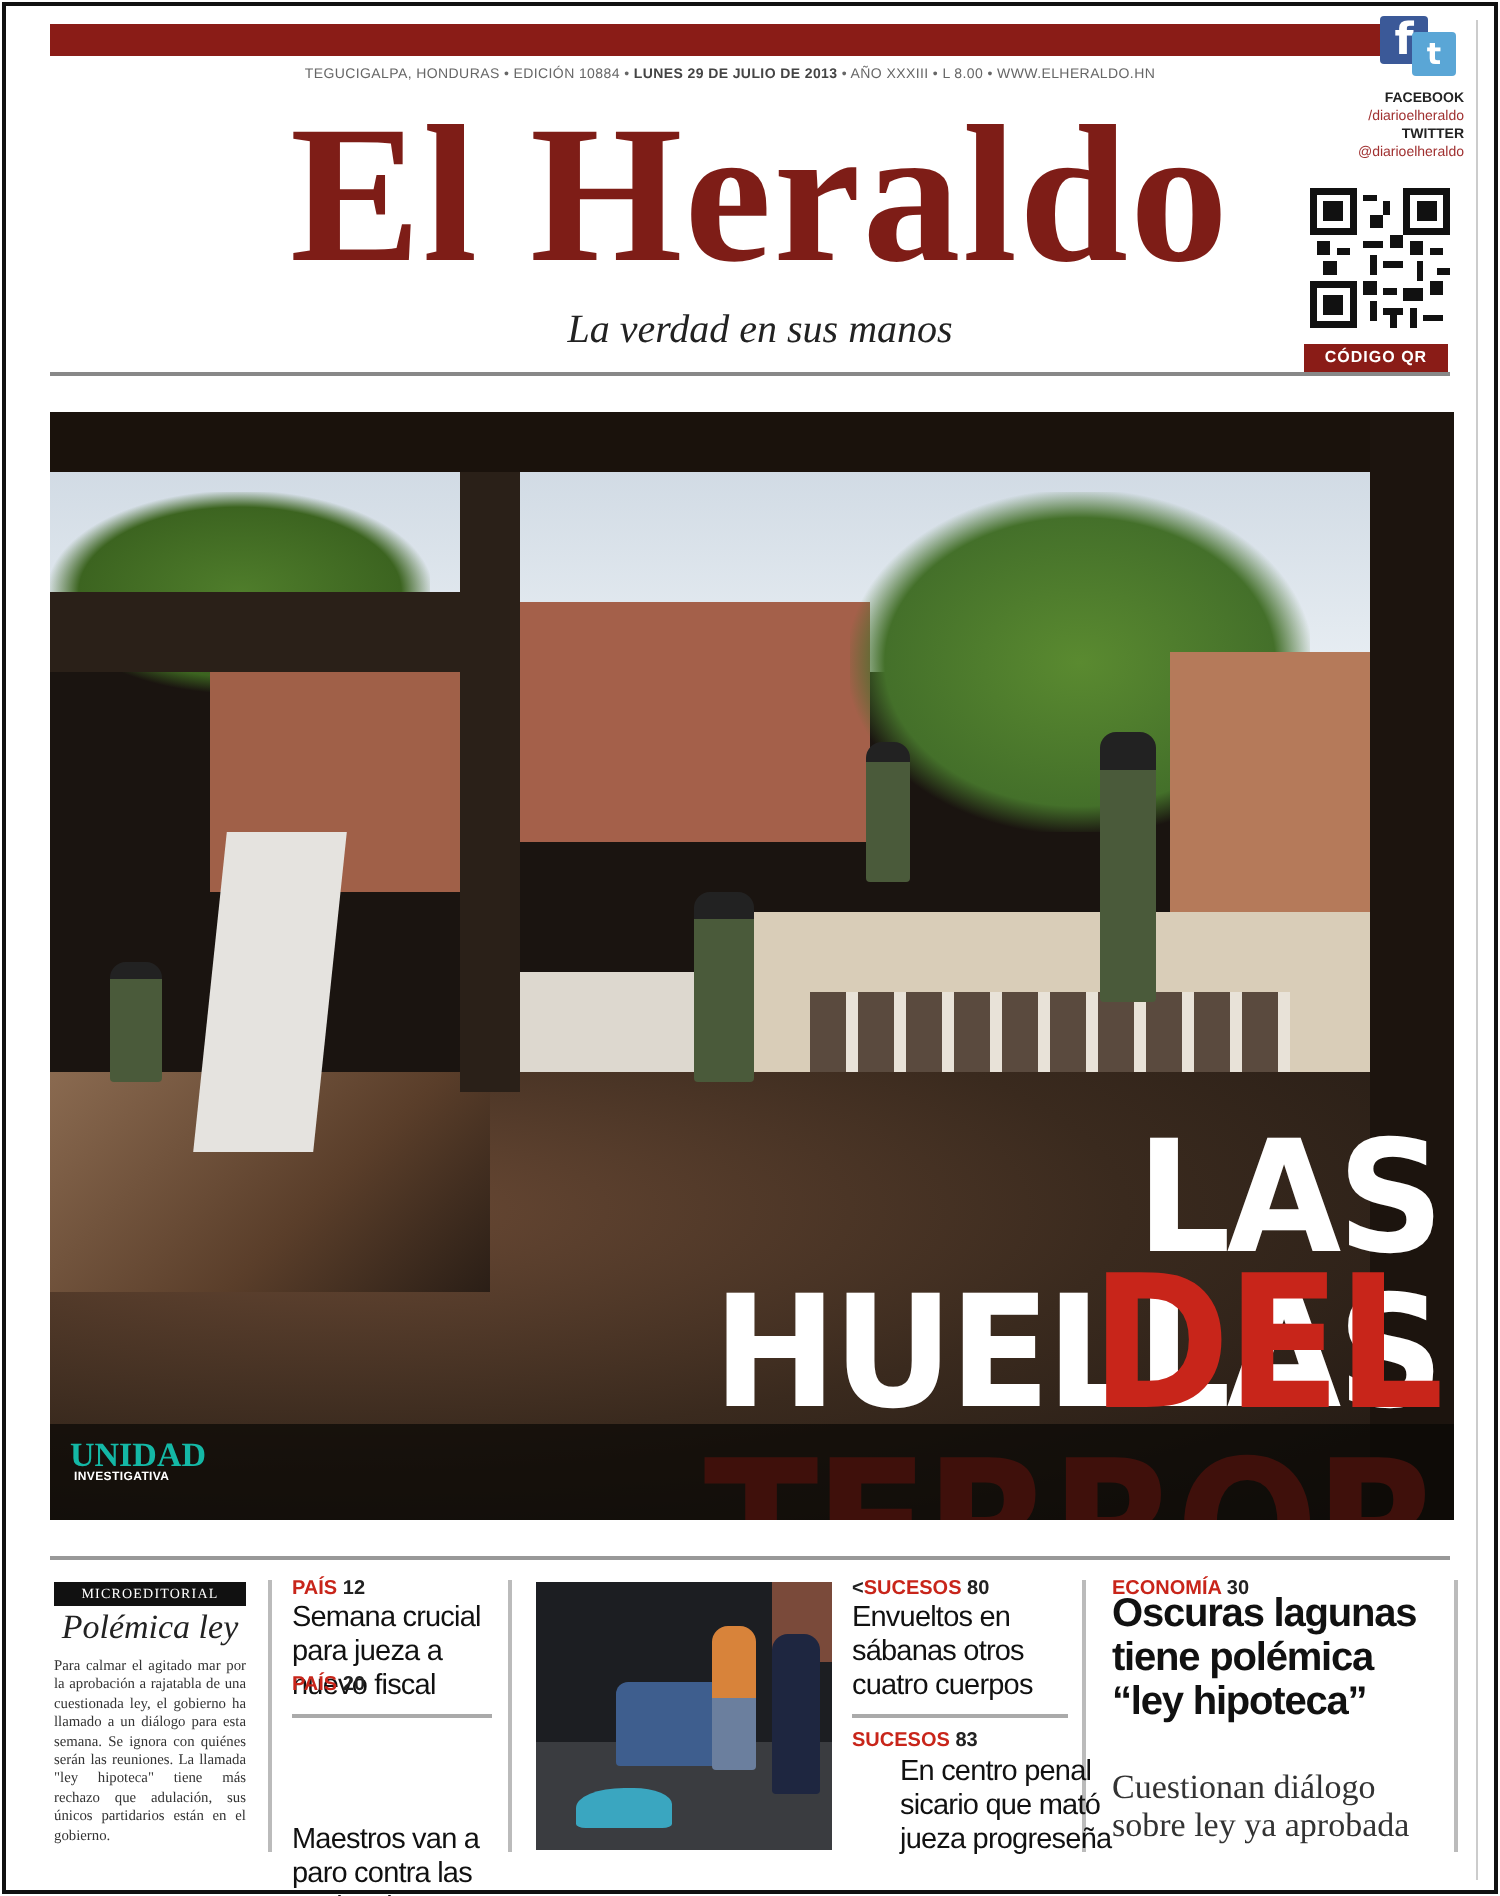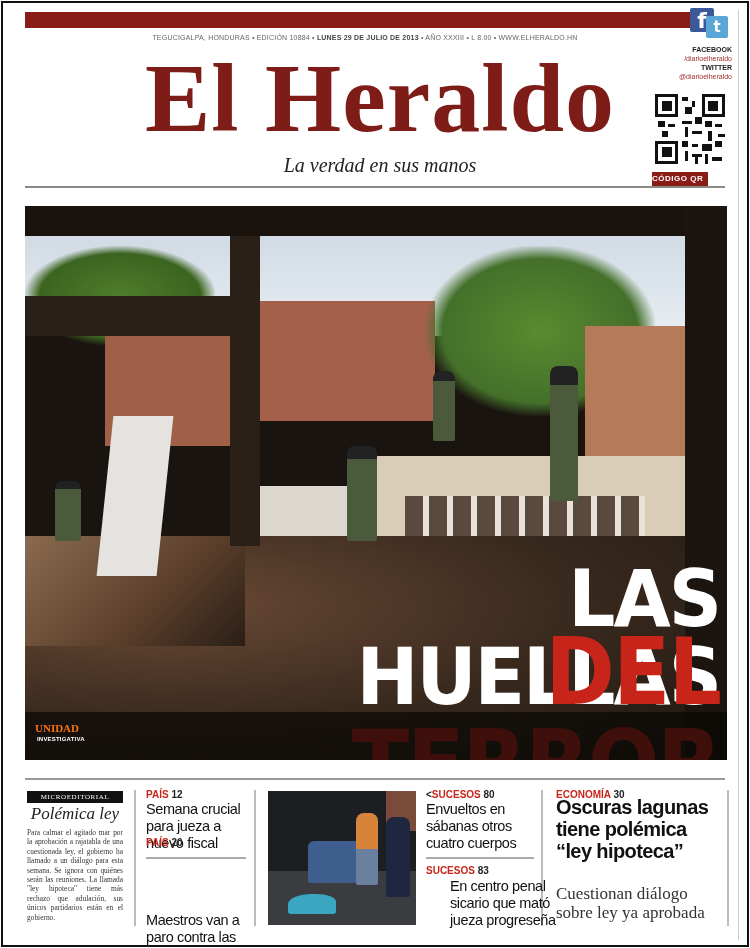--- a/index.html
+++ b/index.html
@@ -19,21 +19,21 @@
   .social-text { position: absolute; left: 652px; top: 45px; width: 80px; text-align: right; font-size: 7px; line-height: 9px; }
   .social-text .lbl { color: #222; font-weight: bold; }
   .social-text .handle { color: #a03030; }
 
   .masthead { position: absolute; left: 110px; top: 48px; width: 540px; text-align: center; font-family: "Liberation Serif", serif; font-weight: bold; font-size: 98px; color: #7e1d17; letter-spacing: 1px; line-height: 100px; }
   .tagline { position: absolute; left: 110px; top: 154px; width: 540px; text-align: center; font-family: "Liberation Serif", serif; font-style: italic; font-size: 20px; color: #222; }
   .masthead-rule { position: absolute; left: 25px; top: 186px; width: 700px; height: 2px; background: #888; }
 
   .qr { position: absolute; left: 655px; top: 94px; width: 70px; height: 70px; background: #fff; }
   .qr svg { width: 70px; height: 70px; }
-  .qr-label { position: absolute; left: 652px; top: 172px; width: 56px; height: 14px; background: #8a1c17; color: #fff; font-size: 8px; font-weight: bold; text-align: left; line-height: 14px; letter-spacing: 0.5px; }
+  .qr-label { position: absolute; left: 652px; top: 172px; width: 72px; height: 14px; background: #8a1c17; color: #fff; font-size: 8px; font-weight: bold; text-align: center; line-height: 14px; letter-spacing: 0.5px; }
 
   
   .hero { position: absolute; left: 25px; top: 206px; width: 702px; height: 554px; overflow: hidden; background: #1a1410; }
   .hero-photo { position: absolute; inset: 0; }
   .hero-photo .sky { position: absolute; left: 0; top: 20px; width: 702px; height: 110px; background: linear-gradient(#cfd9e3, #e8eef3); }
   .hero-photo .tree1 { position: absolute; left: 0px; top: 40px; width: 190px; height: 100px; background: radial-gradient(ellipse at 50% 50%, #4f7d2b 0%, #3c6420 60%, transparent 72%); }
   .hero-photo .tree2 { position: absolute; left: 400px; top: 40px; width: 230px; height: 170px; background: radial-gradient(ellipse at 50% 50%, #5a8a30 0%, #44702a 60%, transparent 72%); }
   .hero-photo .wall-brick { position: absolute; left: 230px; top: 95px; width: 180px; height: 120px; background: #a4604a; }
   .hero-photo .wall-brick2 { position: absolute; left: 80px; top: 130px; width: 130px; height: 110px; background: #a06048; }
   .hero-photo .wall-right { position: absolute; left: 560px; top: 120px; width: 120px; height: 130px; background: #b57a5a; }
@@ -47,21 +47,21 @@
   .hero-photo .arch-left-beam { position: absolute; left: 0; top: 90px; width: 210px; height: 40px; background: #2a2018; }
   .hero-photo .arch-right { position: absolute; left: 660px; top: 0; width: 42px; height: 554px; background: #1c140e; }
   .hero-photo .arch-pillar { position: absolute; left: 205px; top: 30px; width: 30px; height: 310px; background: #2a2018; }
   .hero-photo .soldier { position: absolute; width: 22px; height: 100px; background: linear-gradient(#222 0 14%, #4a5a3a 14% 100%); border-radius: 8px 8px 2px 2px; }
 
   .headline { position: absolute; font-family: "DejaVu Sans", sans-serif; font-weight: bold; text-align: right; letter-spacing: -2px; line-height: 1; }
   .headline-1 { left: 200px; top: 358px; width: 495px; font-size: 74px; color: #fff; transform: scaleY(1.05); }
   .headline-2 { left: 170px; top: 428px; width: 525px; font-size: 84px; color: #c8251a; transform: scaleY(1.1); }
 
   .deck-band { position: absolute; left: 0; top: 506px; width: 702px; height: 48px; background: rgba(10,8,6,0.72); }
-  .unidad { position: absolute; left: 10px; top: 514px; font-family: "Liberation Serif", serif; font-weight: bold; color: #f97316; font-size: 11px; line-height: 16px; }
+  .unidad { position: absolute; left: 10px; top: 514px; font-family: "Liberation Serif", serif; font-weight: bold; color: #14b8a6; font-size: 17px; line-height: 16px; }
   .unidad-sub { position: absolute; left: 12px; top: 530px; font-size: 6px; color: #fff; font-weight: bold; letter-spacing: 0.2px; }
   .deck { position: absolute; left: 90px; top: 510px; width: 605px; color: #fff; font-family: "Liberation Sans", sans-serif; font-size: 16.5px; line-height: 20px; letter-spacing: -0.2px; }
   .deck .pg { font-size: 10px; font-weight: bold; }
 
   .bottom-rule { position: absolute; left: 25px; top: 778px; width: 700px; height: 2px; background: #999; }
 
   
   .col-sep { position: absolute; width: 2px; background: #bbb; }
 
   .micro-label { position: absolute; left: 27px; top: 791px; width: 96px; height: 12px; background: #111; color: #fff; font-family: "Liberation Serif", serif; font-size: 7px; text-align: center; line-height: 12px; letter-spacing: 0.6px; }

